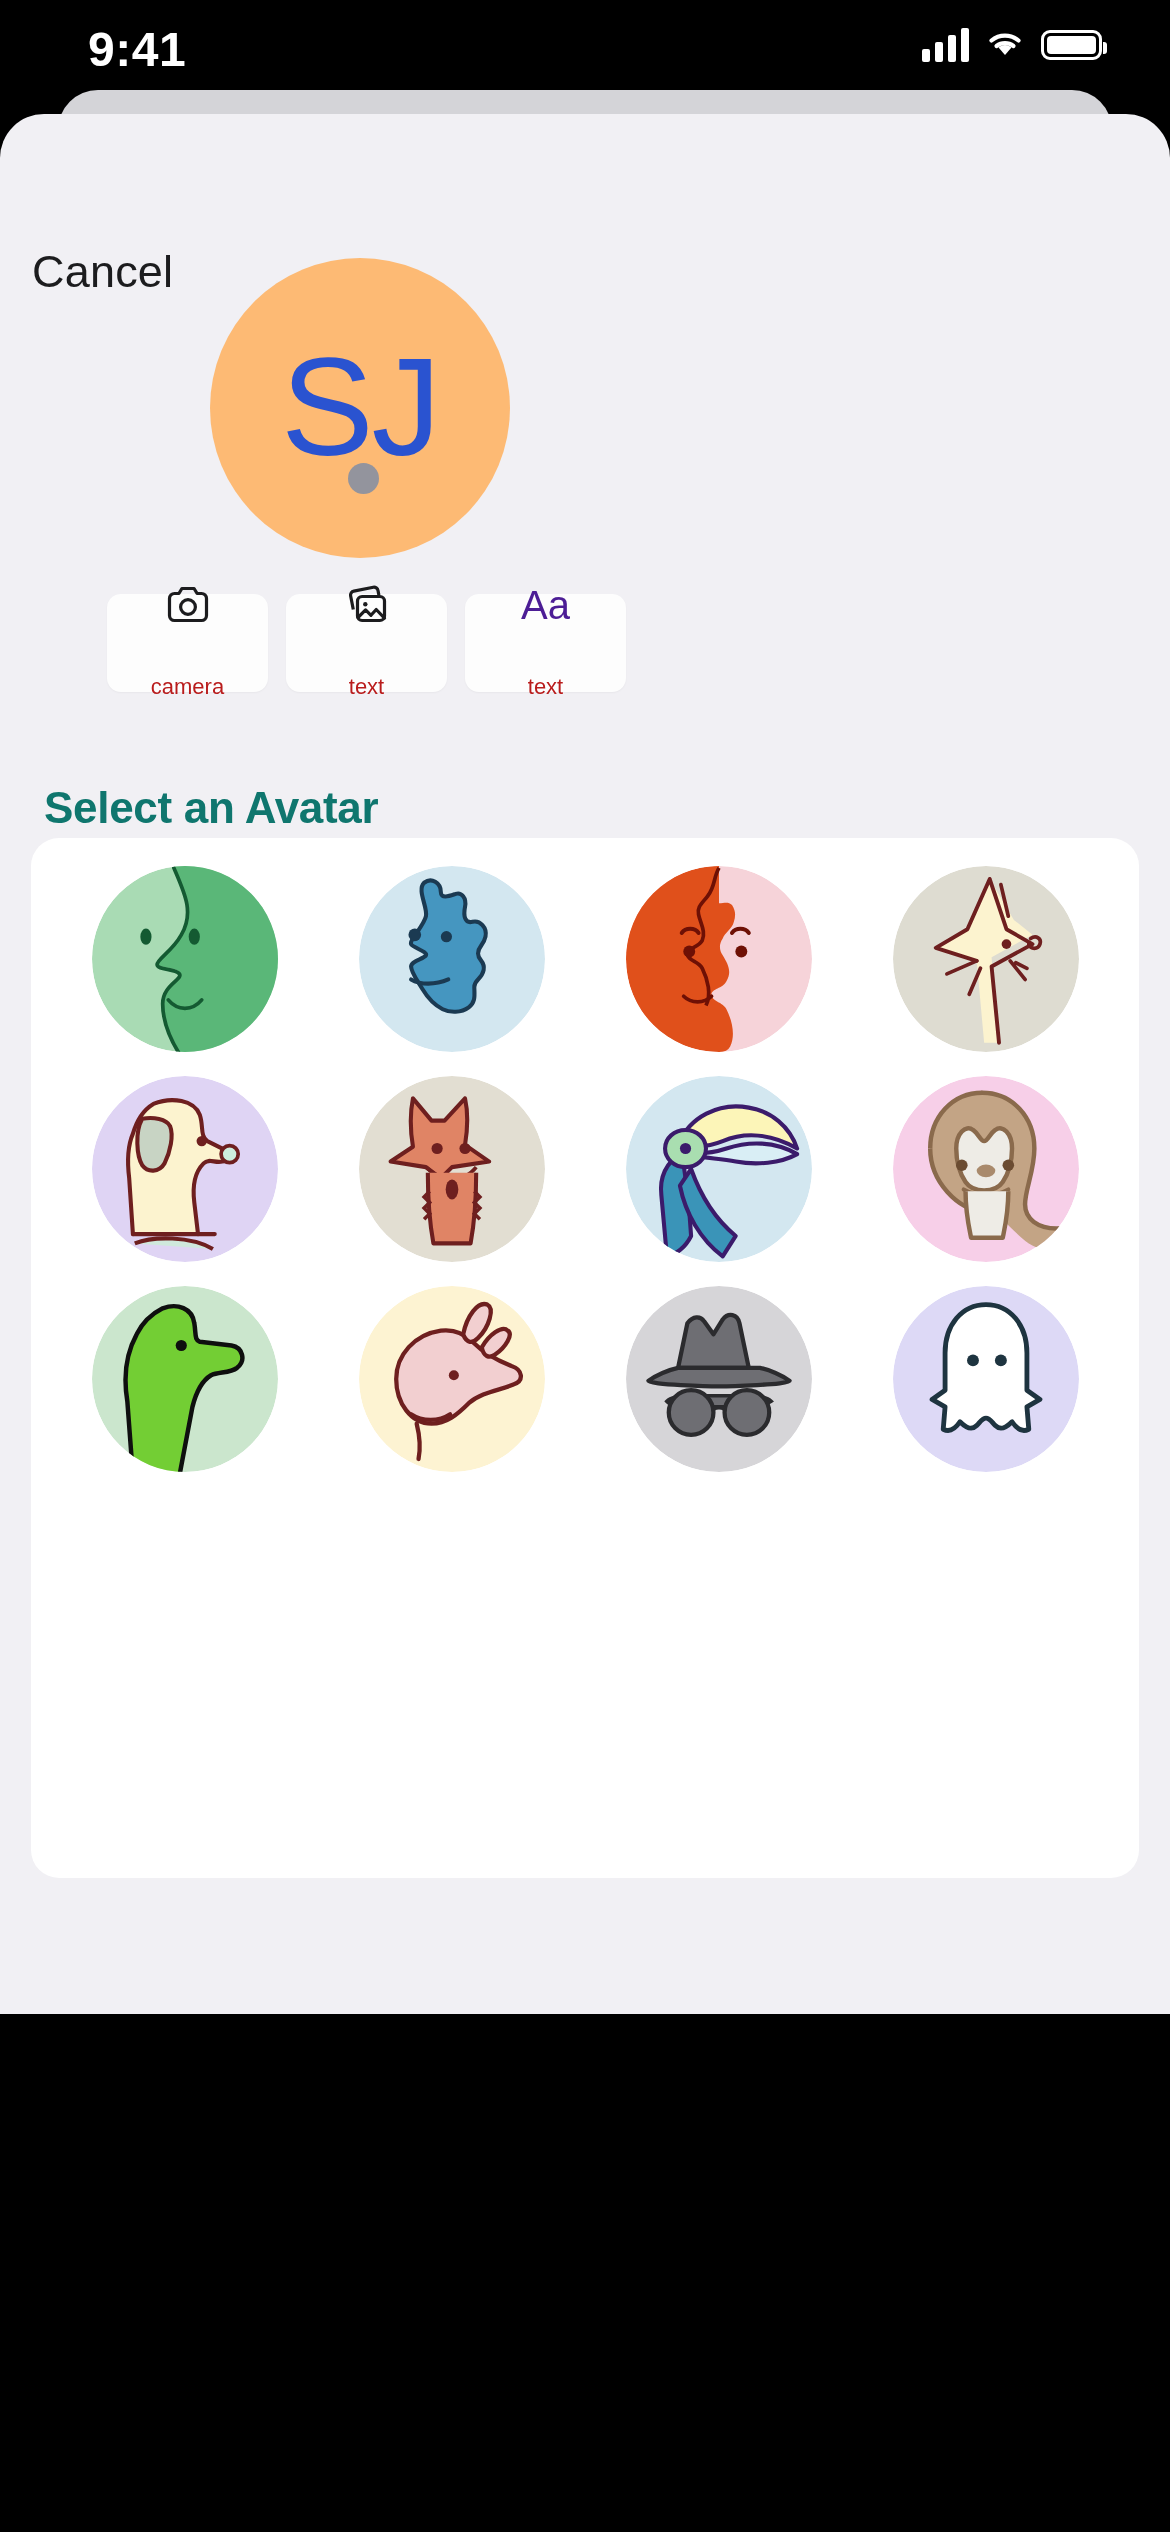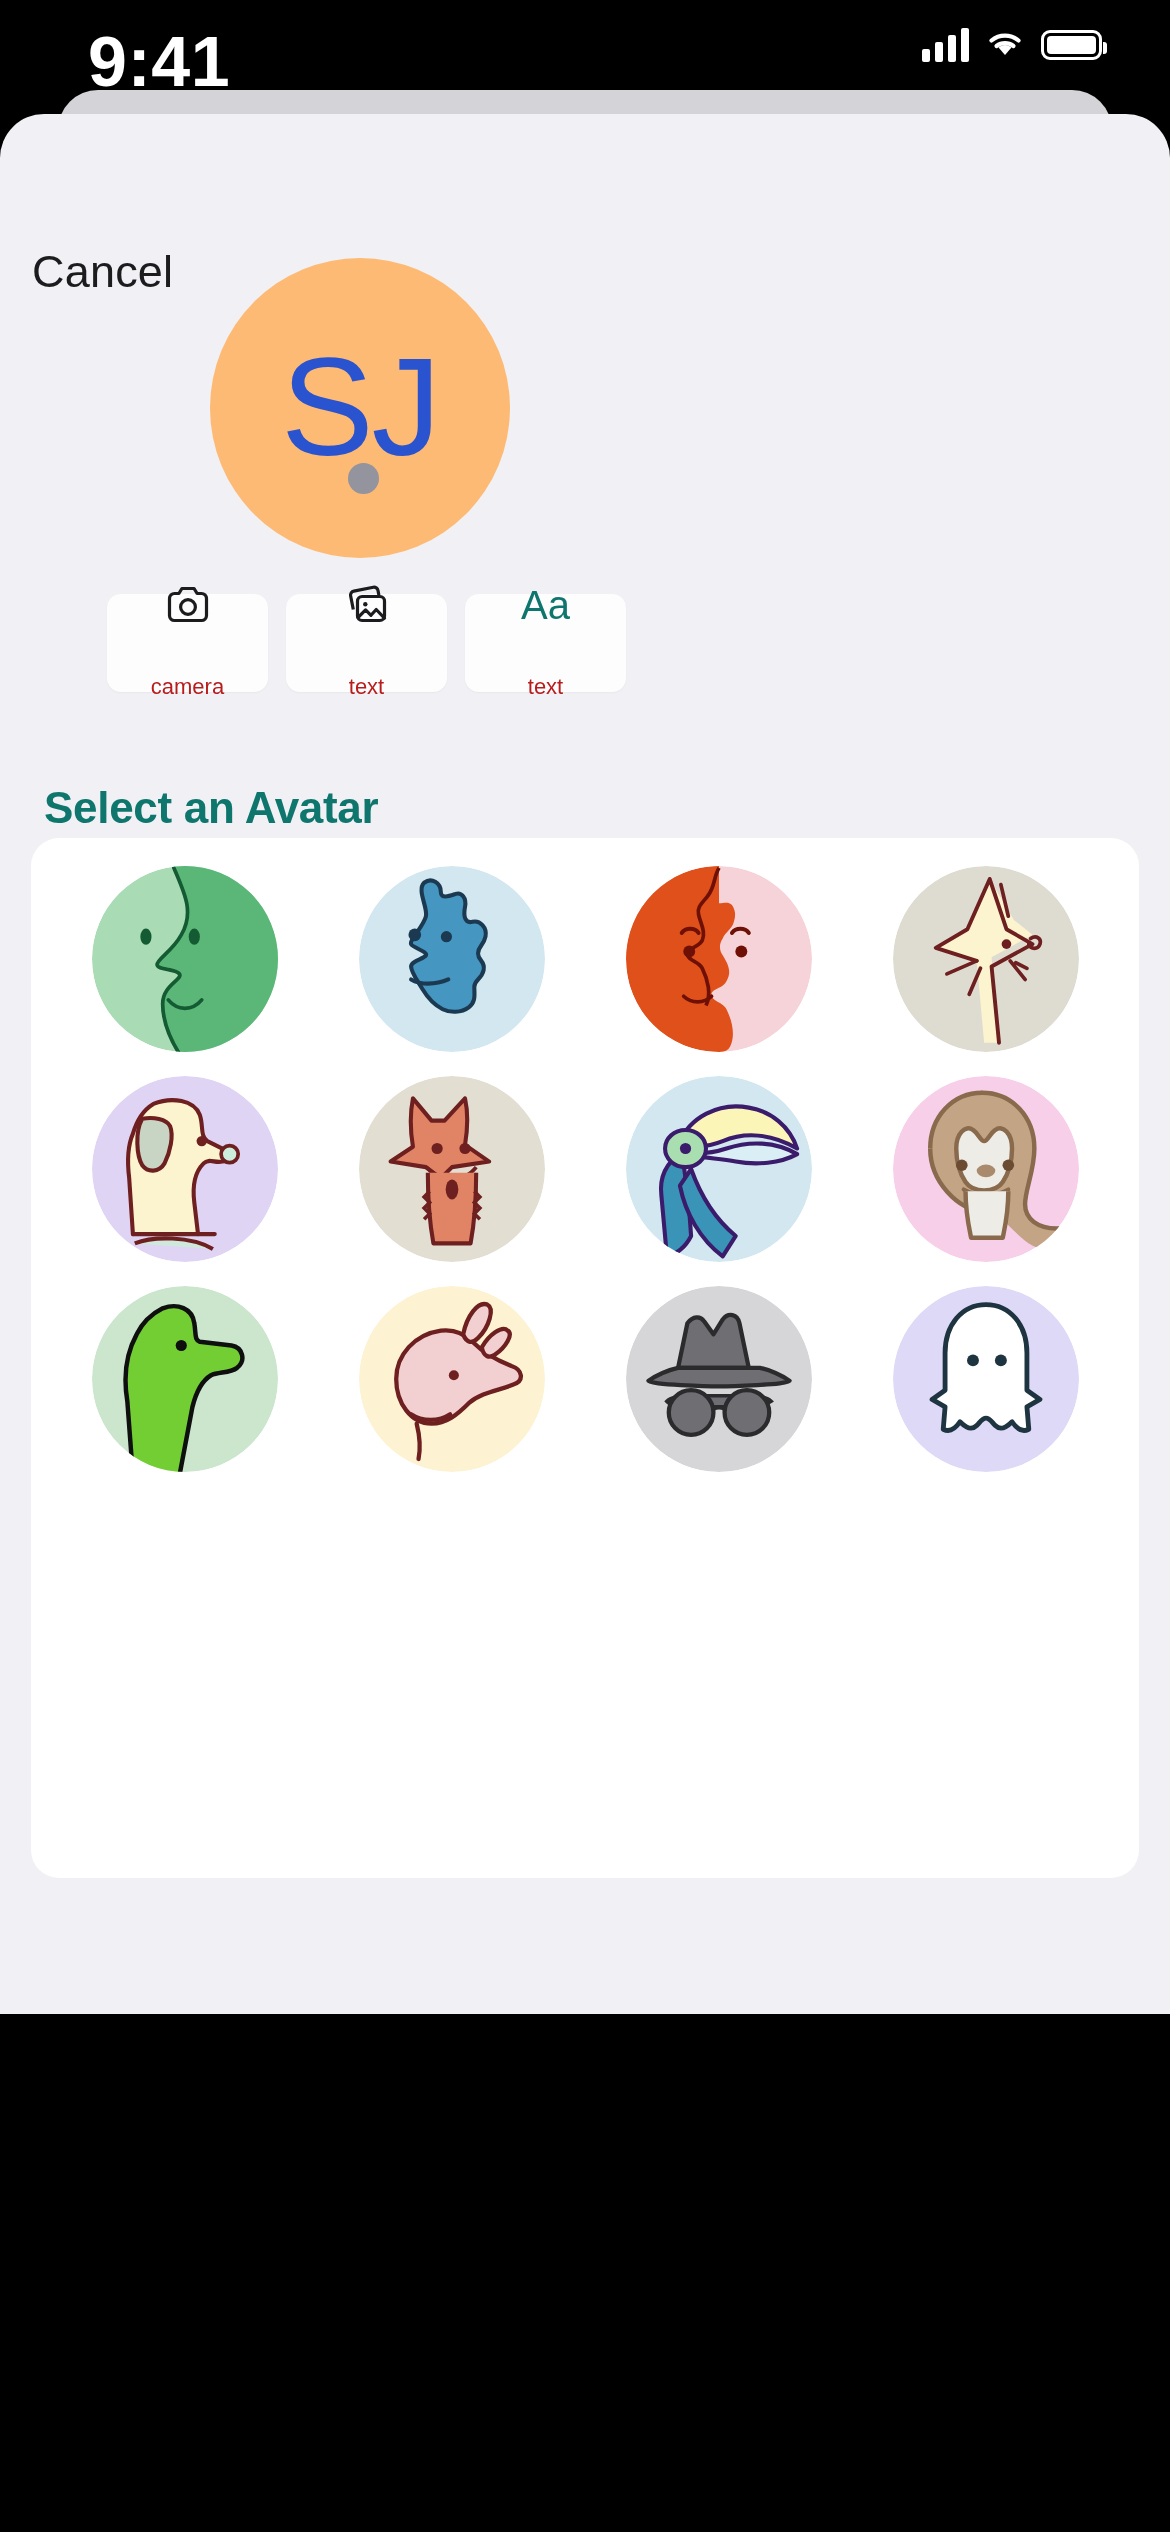--- a/index.html
+++ b/index.html
@@ -11,21 +11,21 @@
     -webkit-font-smoothing:antialiased;
   }
 
   
   .statusbar{
     position:absolute; top:0; left:0; width:1170px; height:100px;
     z-index:30; color:#fff;
   }
   .sb-time{
     position:absolute; left:88px; top:22px;
-    font-size:70px; font-weight:bold; letter-spacing:0.5px;
+    font-size:48px; font-weight:bold; letter-spacing:0.5px;
   }
   .sb-right{
     position:absolute; right:68px; top:28px;
     display:flex; align-items:center; gap:16px;
   }
   .cell-bars{ display:flex; align-items:flex-end; gap:5px; height:34px; }
   .cell-bars i{ display:block; width:8px; background:#fff; border-radius:2px; }
   .cell-bars i:nth-child(1){ height:13px; }
   .cell-bars i:nth-child(2){ height:20px; }
   .cell-bars i:nth-child(3){ height:27px; }
@@ -80,21 +80,21 @@
     display:flex; gap:18px;
   }
   .act{
     width:161px; height:98px; background:#fdfdfd; border-radius:14px;
     display:flex; flex-direction:column; align-items:center; justify-content:center;
     gap:6px; border:none; font-family:inherit; cursor:pointer;
     box-shadow:0 1px 2px rgba(0,0,0,0.04);
   }
   .act-ico{ height:38px; display:flex; align-items:center; justify-content:center; }
   .act-lbl{ font-size:22px; color:#b91c1c;margin-top:44px; }
-  .act-aa{ font-size:40px; color:#0f766e; line-height:38px; }
+  .act-aa{ font-size:40px; color:#4c1d95; line-height:38px; }
 
   
   .sec-title{
     position:absolute; left:44px; top:669px;
     font-size:44px; font-weight:bold; color:#0f766e; letter-spacing:-0.3px;
   }
 
   
   .grid-card{
     position:absolute; left:31px; top:724px;

